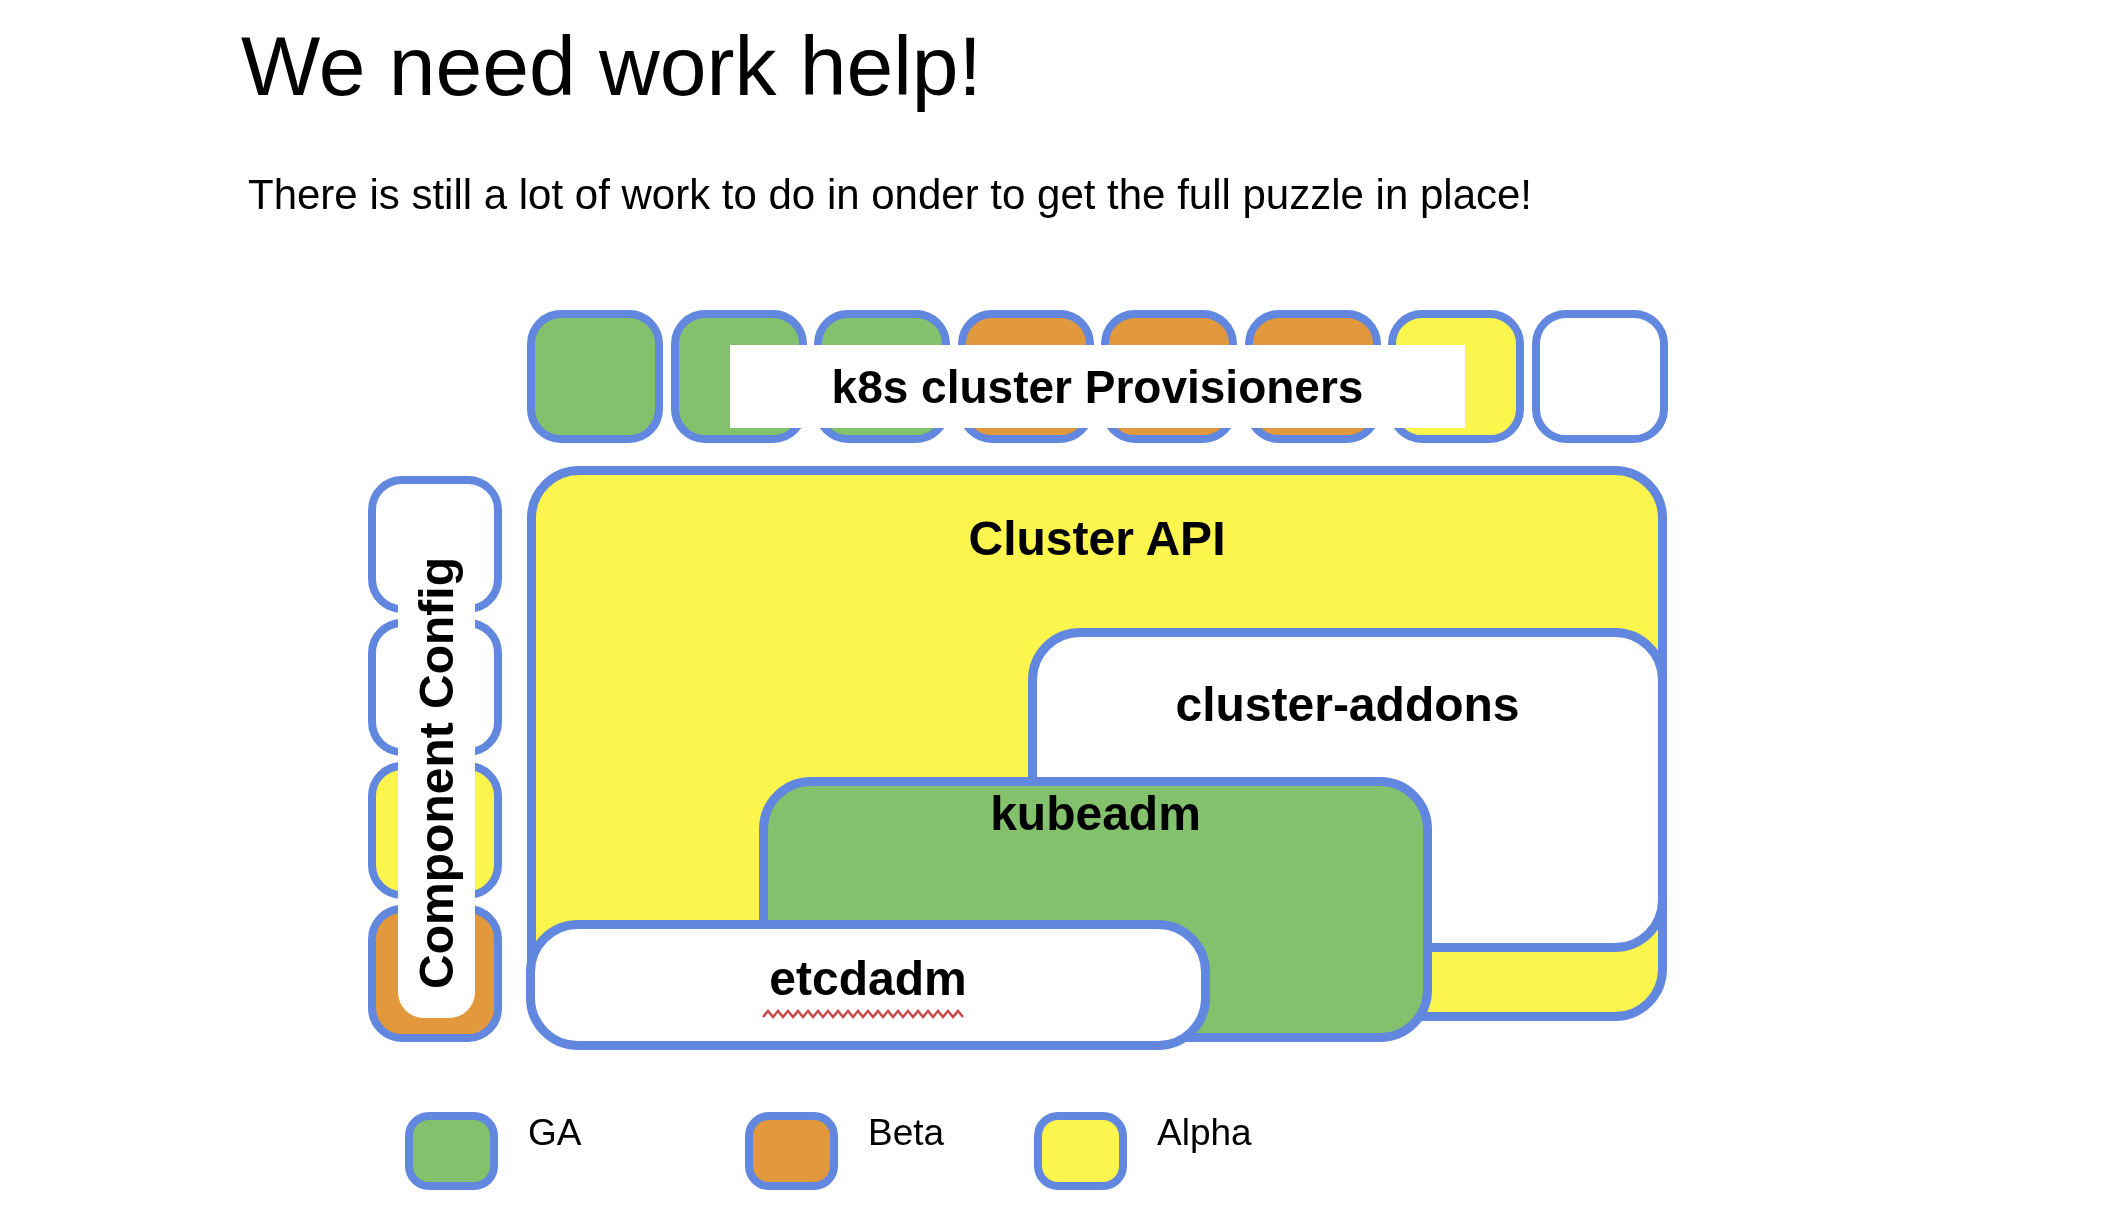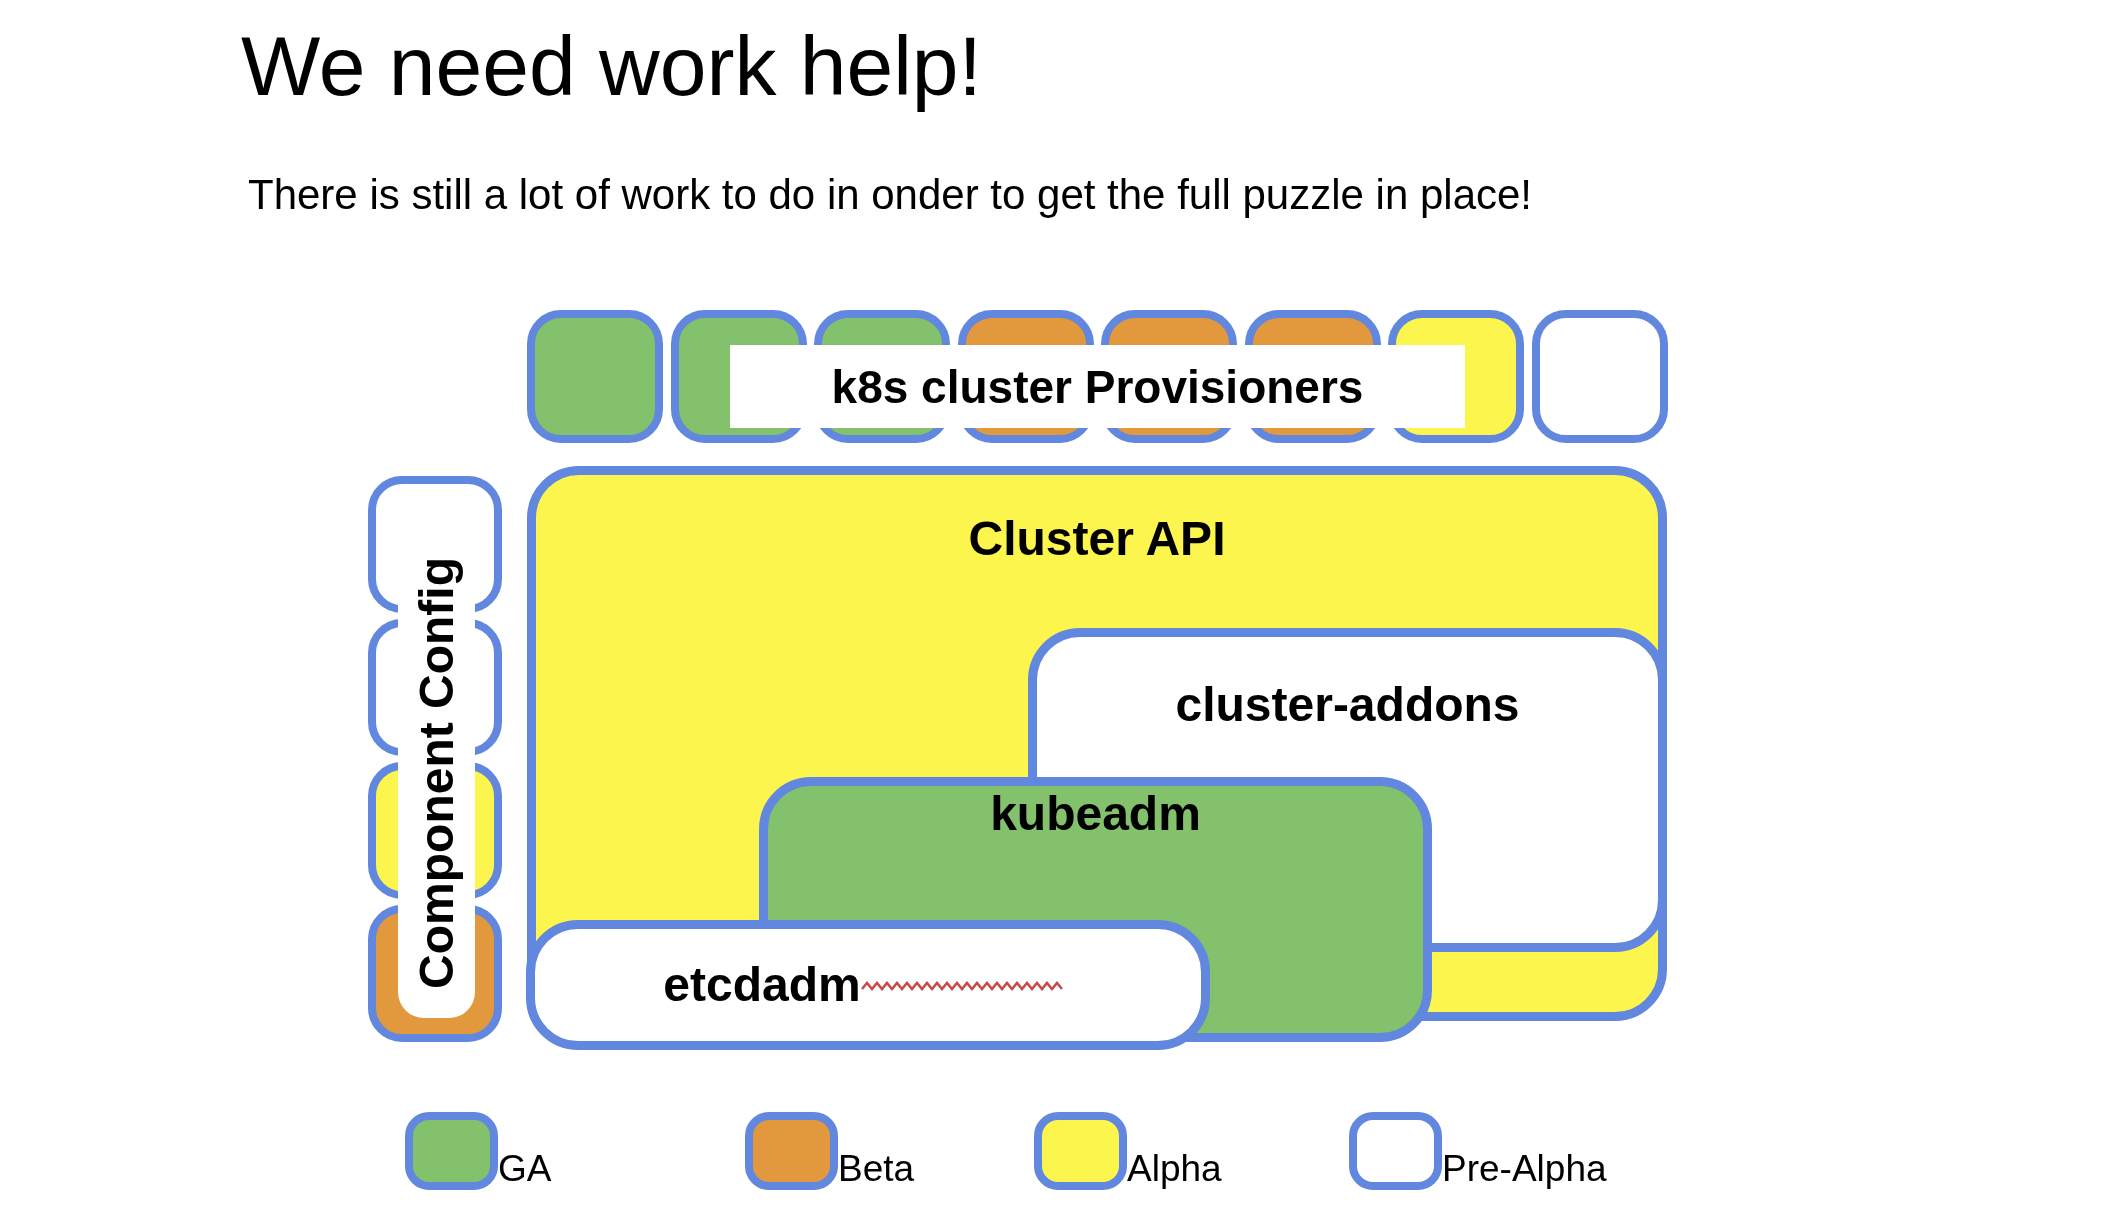--- a/index.html
+++ b/index.html
@@ -27,37 +27,37 @@
 
   .left-col{position:absolute;left:368px;top:476px;display:flex;flex-direction:column;gap:6px}
   .left-col .piece{width:134px;height:137px}
 
   
   .box{position:absolute;border:9px solid var(--border);border-radius:52px}
   .box-label{font-size:48px;font-weight:700;text-align:center;line-height:1.15}
   .box-cluster-api{left:527px;top:466px;width:1140px;height:555px;padding-top:36px}
   .box-cluster-addons{left:1028px;top:628px;width:639px;height:324px;padding-top:40px}
   .box-kubeadm{left:759px;top:777px;width:673px;height:265px;}
-  .box-etcdadm{left:526px;top:920px;width:684px;height:130px;display:flex;flex-direction:row;align-items:center;justify-content:center}
+  .box-etcdadm{left:526px;top:920px;width:684px;height:130px;display:flex;flex-direction:column;align-items:center;justify-content:center}
   .squiggle{display:block;margin-top:2px}
 
   
   .prov-label{
     position:absolute;left:730px;top:345px;width:735px;height:83px;background:#fff;
     display:flex;align-items:center;justify-content:center;font-size:46px;font-weight:700;
   }
   .cc-label{
     position:absolute;left:398px;top:528px;width:77px;height:490px;background:#fff;border-radius:26px;
     display:flex;align-items:center;justify-content:center;font-size:48px;font-weight:700;
   }
   .cc-label span{writing-mode:vertical-rl;transform:rotate(180deg);white-space:nowrap}
 
   
   .legend{position:absolute;left:0;top:1112px;width:2126px;height:80px}
-  .legend-item{position:absolute;top:0;display:flex;align-items:flex-end;}
+  .legend-item{position:absolute;top:0;display:flex;align-items:flex-start;gap:30px}
   .legend-item:nth-child(1){left:405px}
   .legend-item:nth-child(2){left:745px}
   .legend-item:nth-child(3){left:1034px}
   .legend-item:nth-child(4){left:1349px}
   .legend-swatch{width:93px;height:78px;border:8px solid var(--border);border-radius:24px}
   .legend-label{font-size:37px;font-weight:400}
 </style>
 </head>
 <body>
 
@@ -117,19 +117,15 @@
       <div class="legend-label">GA</div>
     </div>
     <div class="legend-item">
       <div class="legend-swatch" data-status="beta"></div>
       <div class="legend-label">Beta</div>
     </div>
     <div class="legend-item">
       <div class="legend-swatch" data-status="alpha"></div>
       <div class="legend-label">Alpha</div>
     </div>
-    <div class="legend-item">
-      <div class="legend-swatch" data-status="pre_alpha"></div>
-      <div class="legend-label">Pre-Alpha</div>
-    </div>
   </div>
 
 </div>
 
 </body></html>

